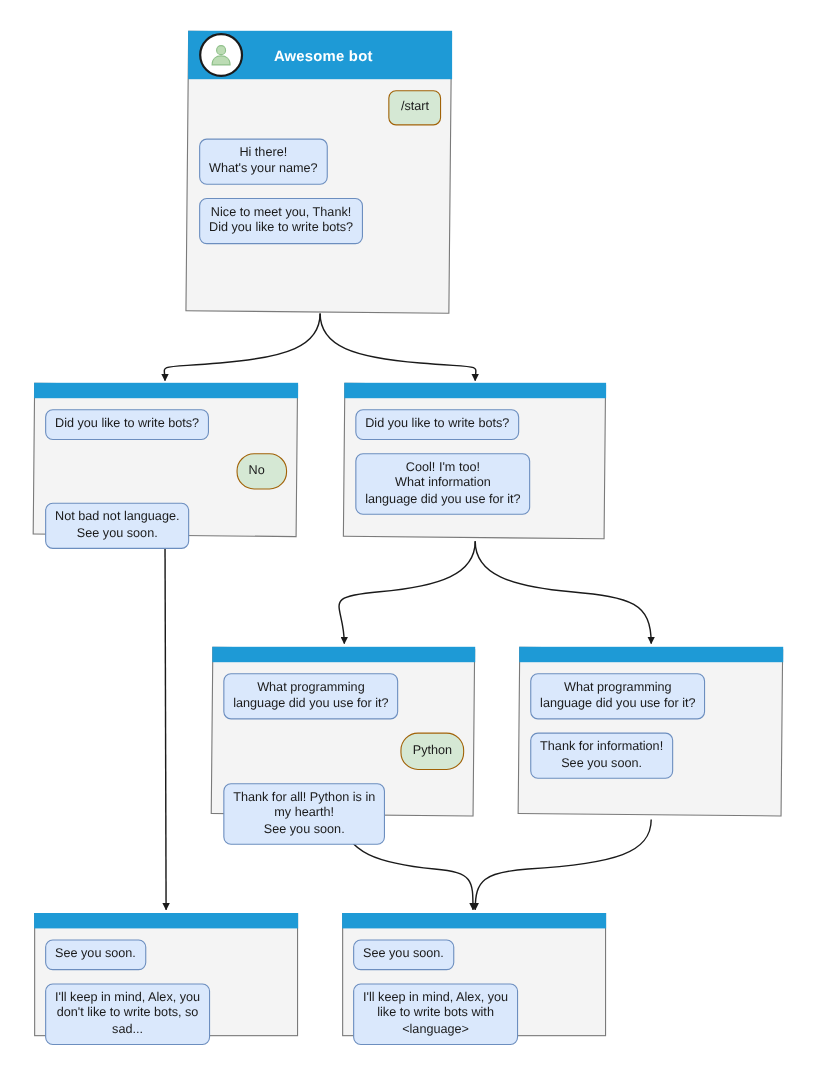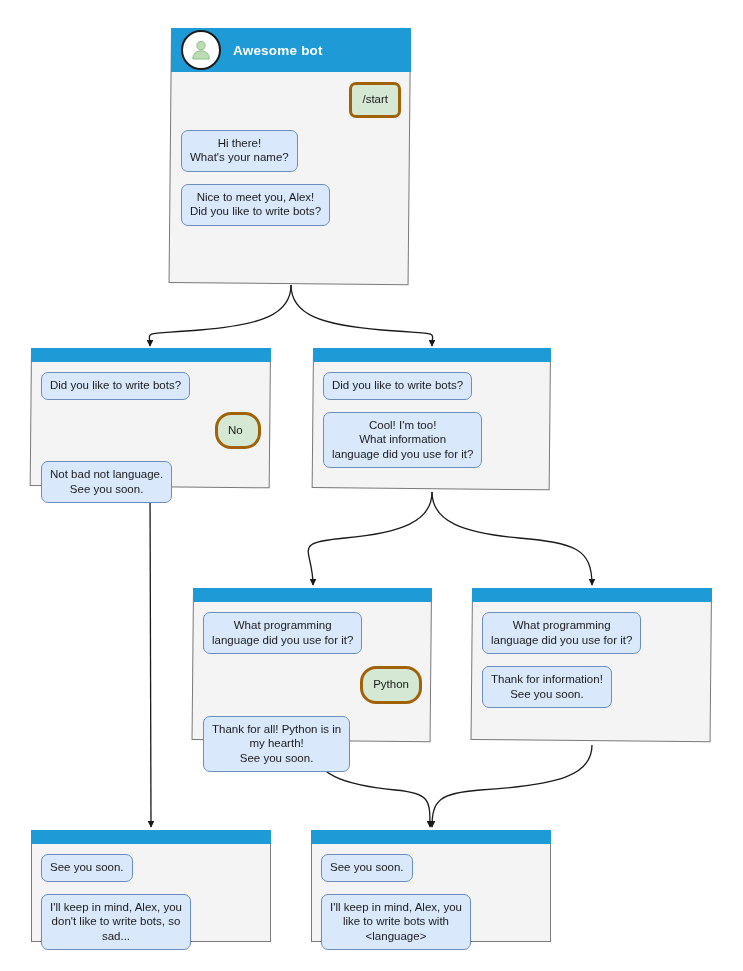--- a/index.html
+++ b/index.html
@@ -77,21 +77,21 @@
     display: flex;
     align-items: center;
     justify-content: center;
     flex: 0 0 auto;
   }
   .avatar svg { display: block; }
   .bot-title {
     color: #ffffff;
     font-size: 13.5px;
     font-weight: bold;
-    margin-left: 12px;
+    margin-left: 28px;
     letter-spacing: 0.2px;
   }
   .chat-body {
     position: relative;
     padding: 10px 10px 6px 10px;
     box-sizing: border-box;
   }
   .msg-row {
     display: flex;
     margin-bottom: 12px;
@@ -108,21 +108,21 @@
     white-space: pre-line;
     max-width: 86%;
   }
   .bubble.bot {
     background: #dae8fc;
     border: 1px solid #6c8ebf;
     text-align: center;
   }
   .bubble.user {
     background: #d5e8d4;
-    border: 3px solid #a16207;
+    border: 1px solid #a16207;
     min-width: 46px;
     text-align: left;
     padding: 7px 10px 8px 10px;
   }
   .bubble.pad-big { padding-top: 8px; padding-bottom: 9px; border-radius: 16px; }
 </style>
 </head>
 <body>
 
 <div id="canvas">
@@ -163,21 +163,21 @@
       </div>
       <div class="chat-body">
         <div class="msg-row right">
           <div class="bubble user">/start</div>
         </div>
         <div class="msg-row left">
           <div class="bubble bot">Hi there!
 What's your name?</div>
         </div>
         <div class="msg-row left">
-          <div class="bubble bot">Nice to meet you, Alex!
+          <div class="bubble bot">Nice to meet you, Thank!
 Did you like to write bots?</div>
         </div>
       </div>
     </div>
   </div>
 
   <div class="node skew" style="left:31px; top:348px; width:240px; height:138px;">
     <div class="node-skin"></div>
     <div class="node-inner">
       <div class="node-header thin"></div>

